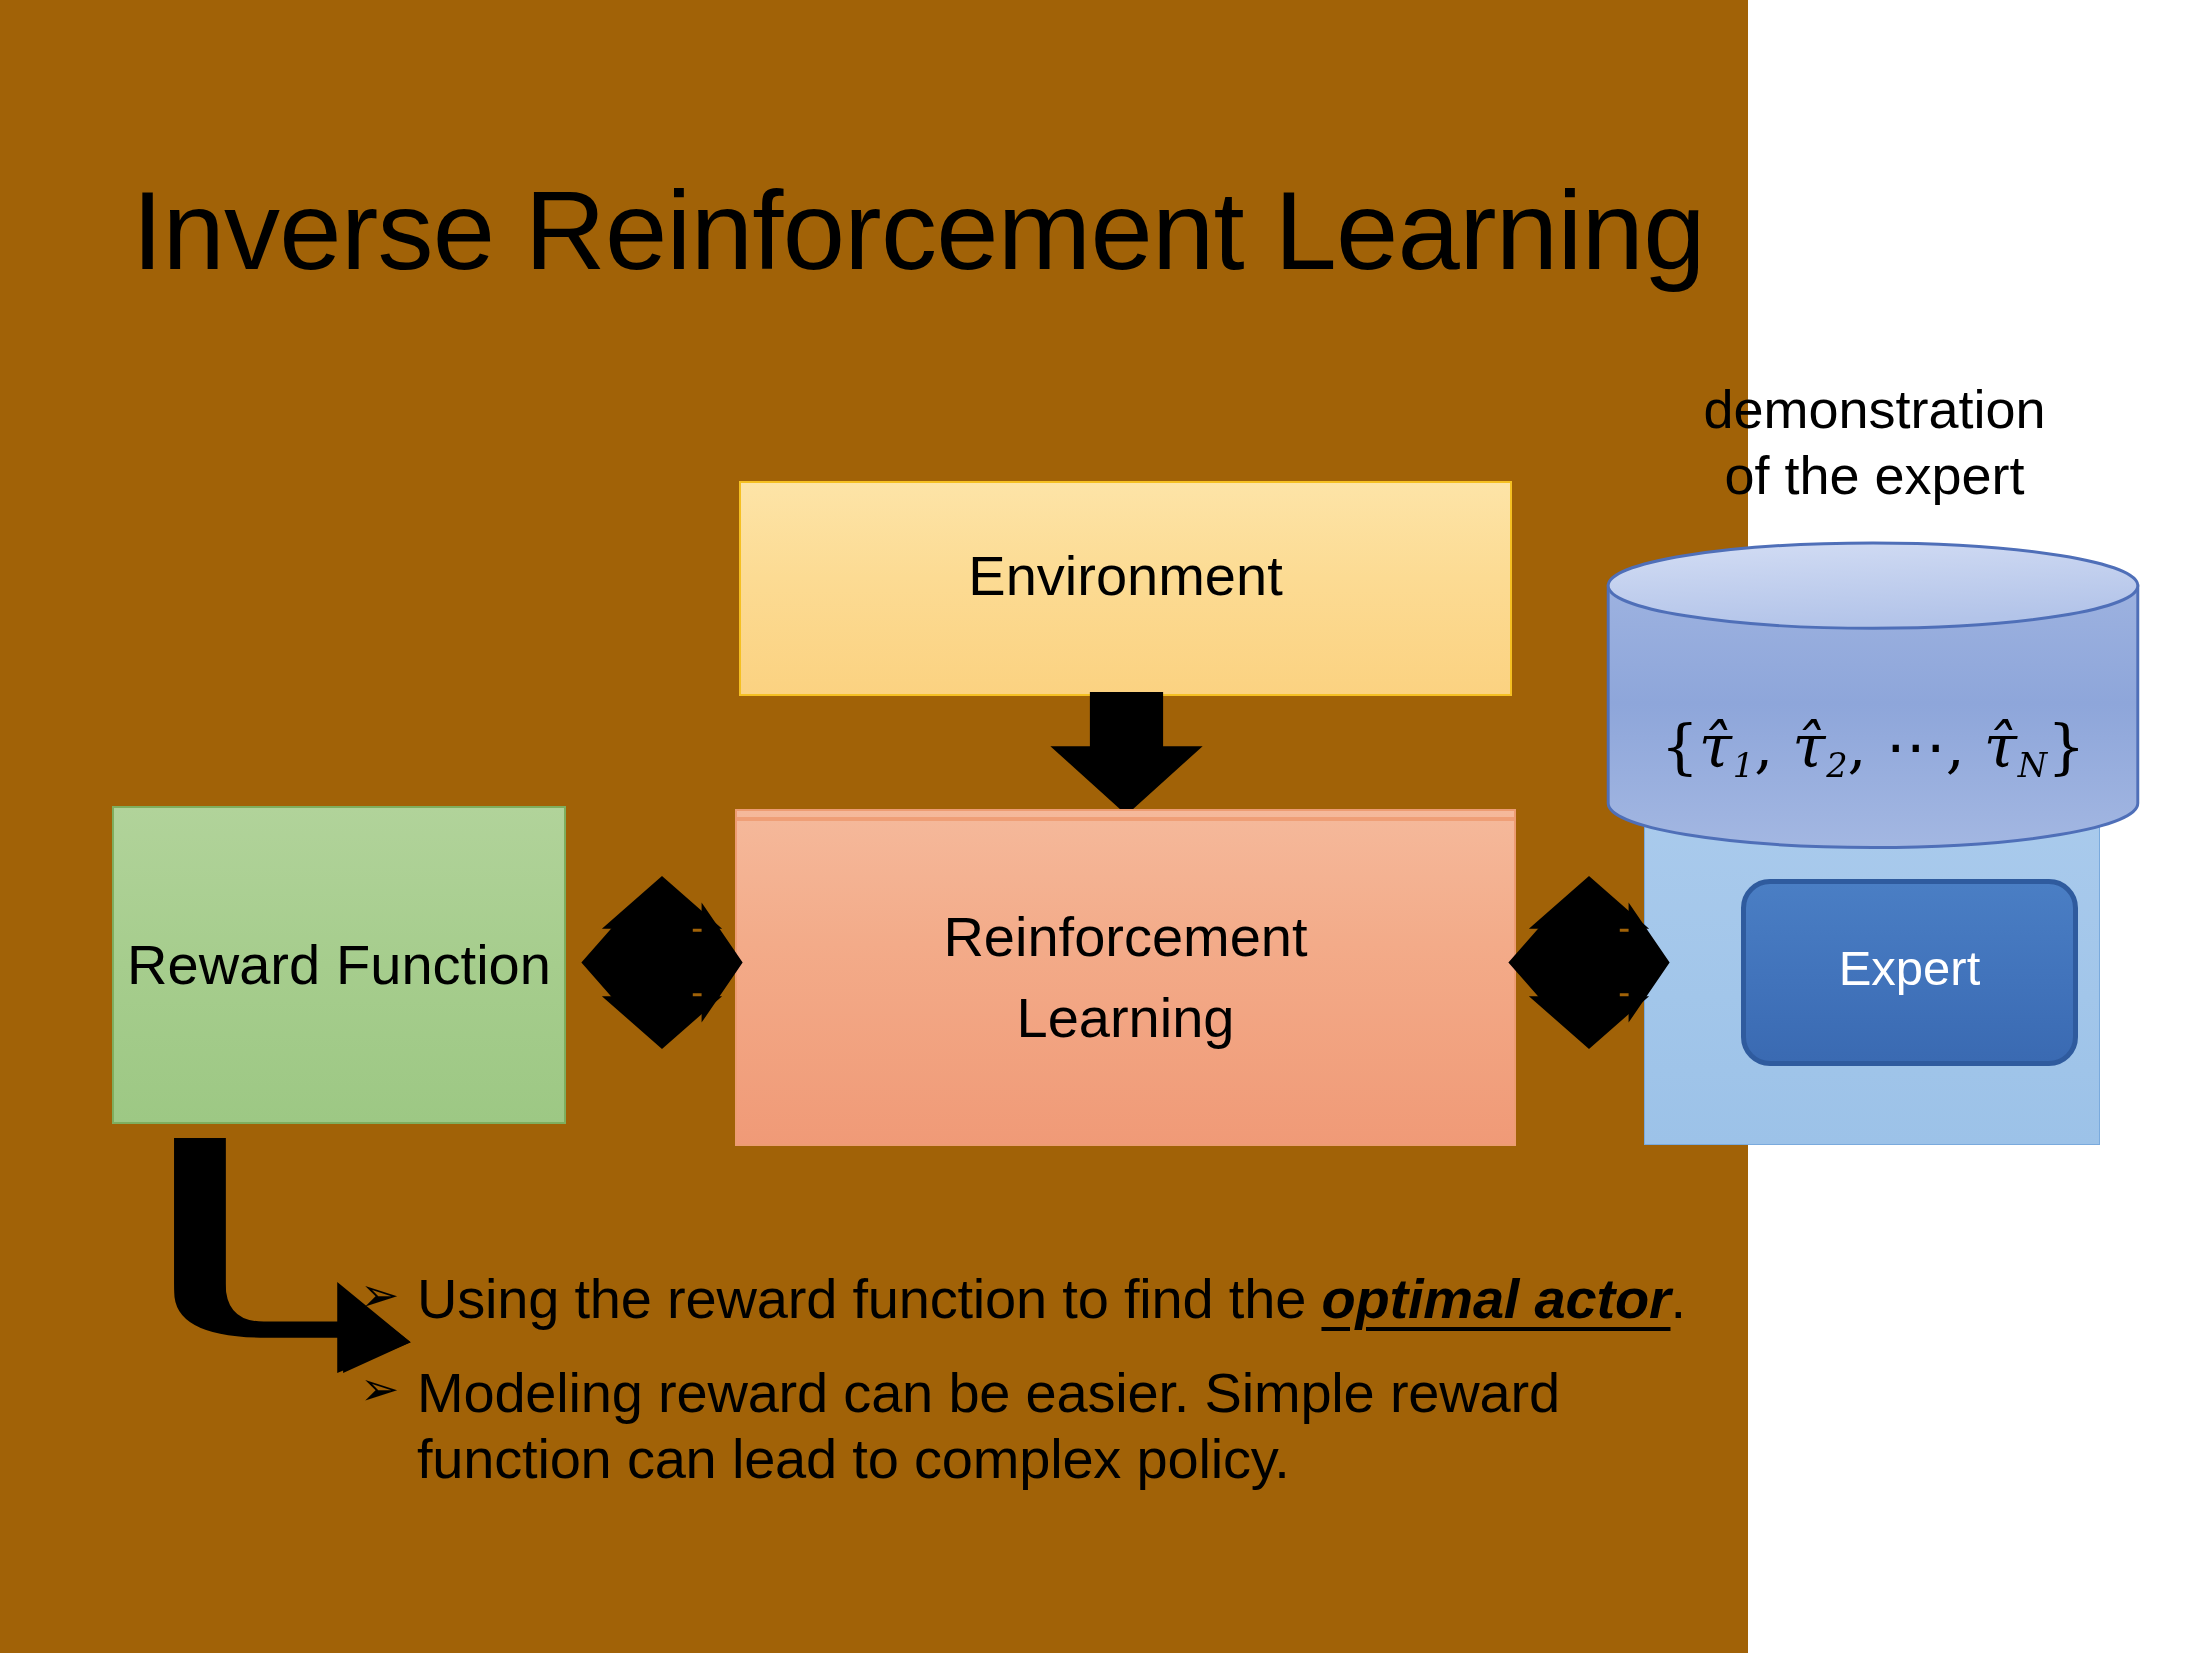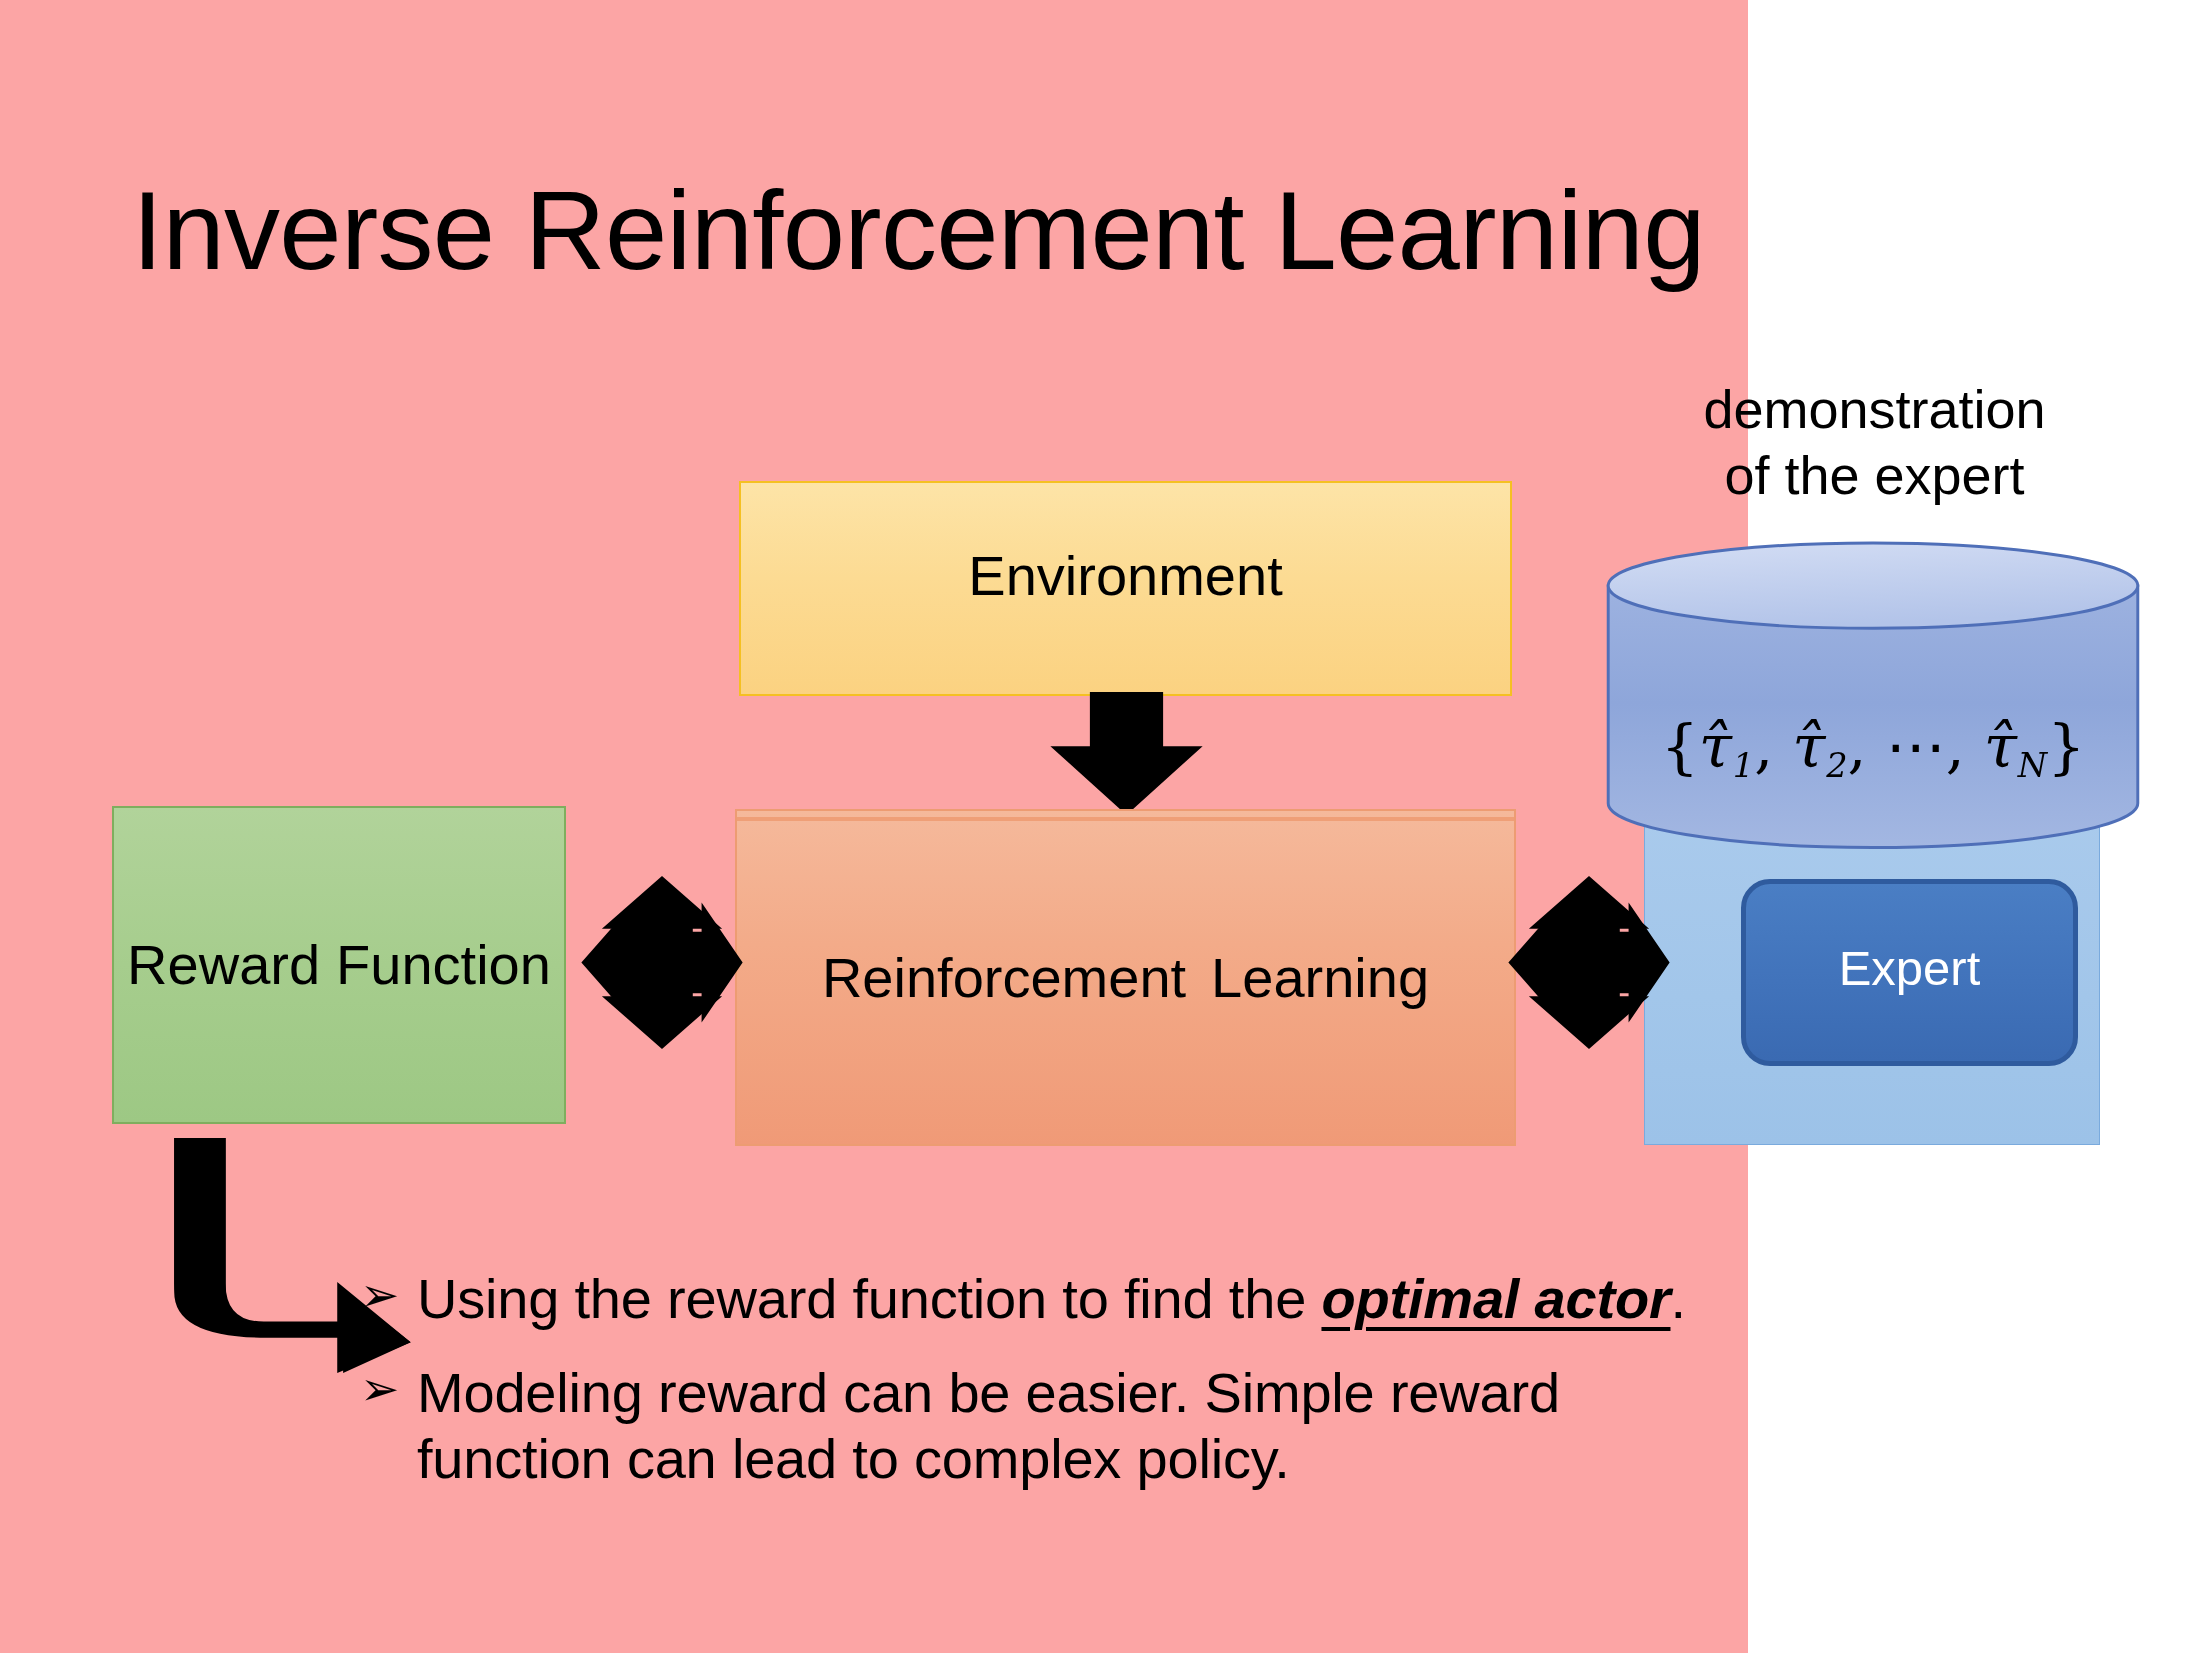--- a/index.html
+++ b/index.html
@@ -8,21 +8,21 @@
     width: 2205px;
     height: 1654px;
     background: #ffffff;
     font-family: "Liberation Sans", sans-serif;
     overflow: hidden;
   }
   #slide {
     position: relative;
     width: 1748px;
     height: 1654px;
-    background: #fca5a5;
+    background: #a16207;
   }
 
   
   #slide-title {
     position: absolute;
     left: 132px;
     top: 169px;
     width: 1985px;
     font-size: 112px;
     font-weight: 400;
@@ -55,21 +55,21 @@
   
   #rl-box {
     position: absolute;
     left: 735px;
     top: 809px;
     width: 781px;
     height: 337px;
     background: linear-gradient(to bottom, #f5b99b 0%, #f3ab89 40%, #f09a77 100%);
     border: 2.2px solid #ed9c72;
     display: flex;
-    flex-direction: row;
+    flex-direction: column;
     align-items: center;
     justify-content: center;
     gap: 25px;
   }
   #rl-box::before {
     content: "";
     position: absolute;
     left: 0; right: 0;
     top: 5.9px;
     height: 3.7px;

